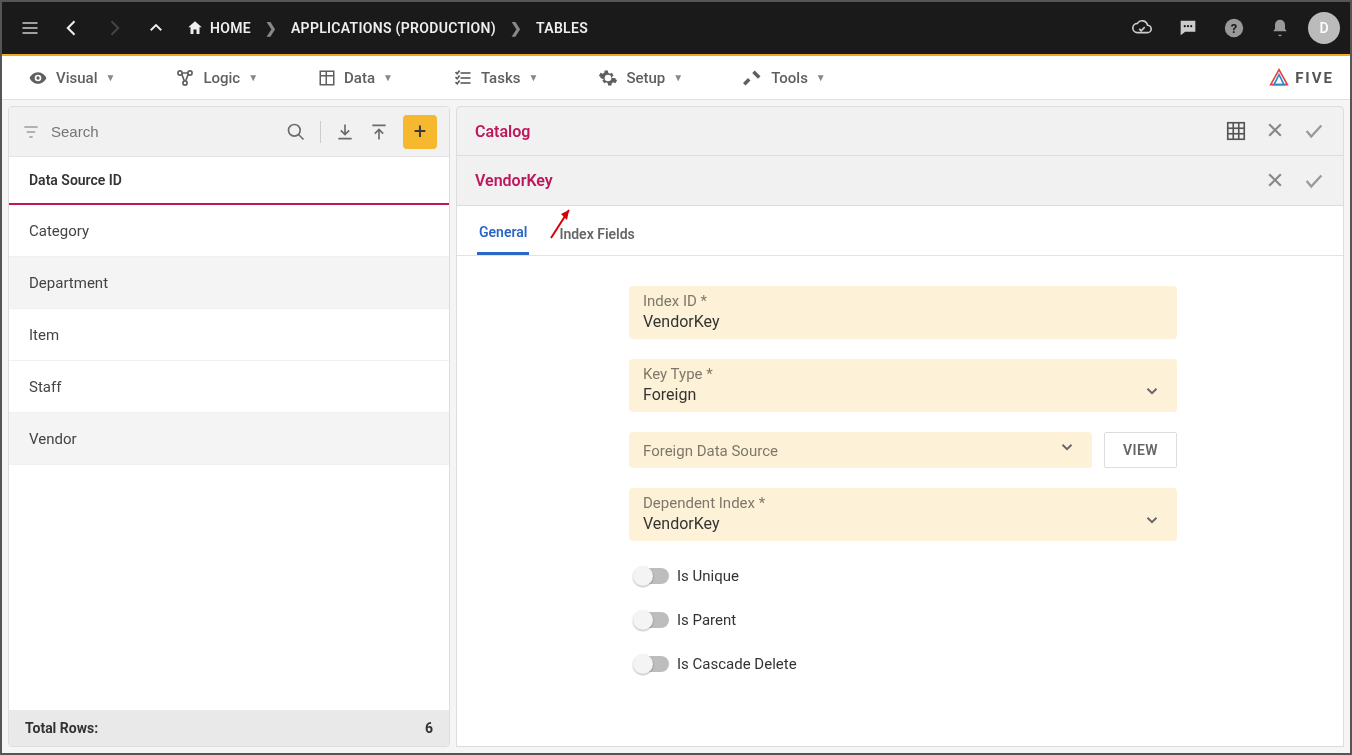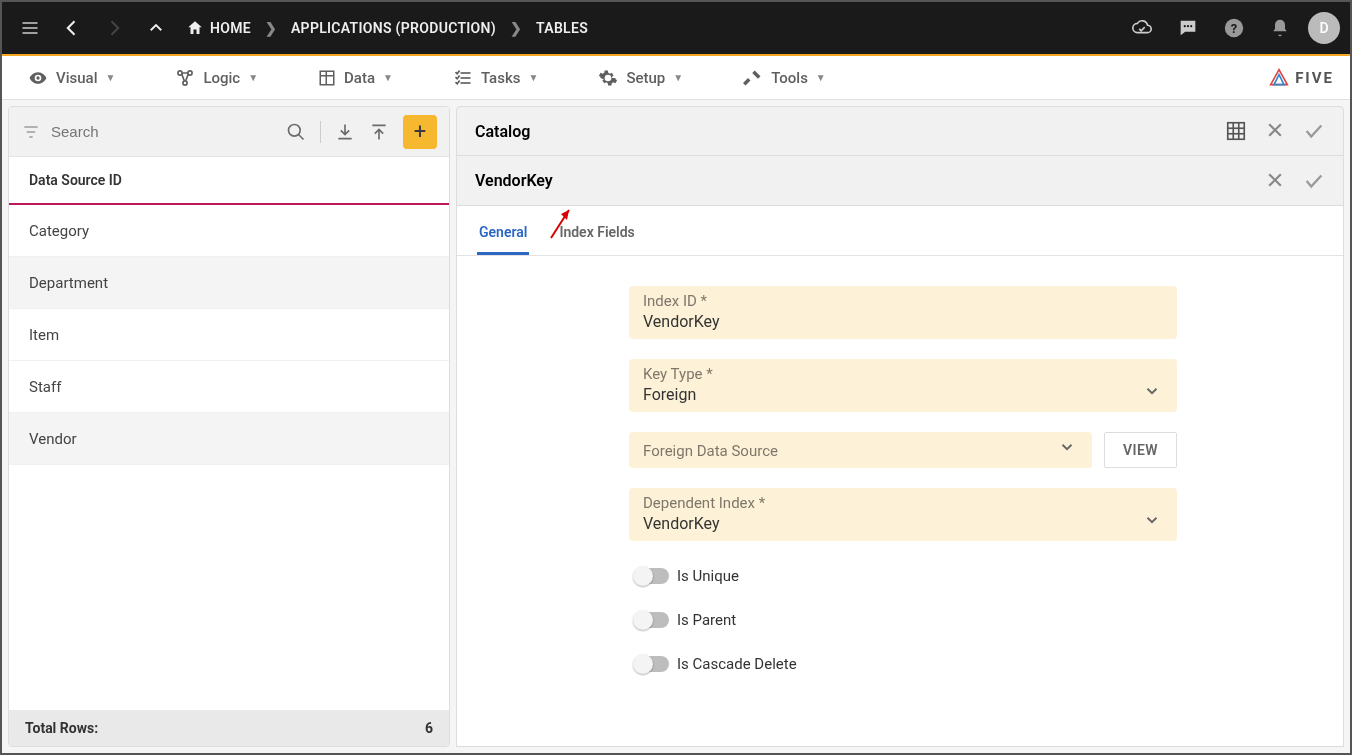--- a/index.html
+++ b/index.html
@@ -23,25 +23,25 @@
 .search-row input { border: none; background: transparent; flex: 1; font-size: 15px; color: #666; }
 .search-icons { display: flex; align-items: center; gap: 14px; color: #6b6b6b; }
 .vbar { width:1px; height:22px; background:#ccc; }
 .add-btn { width: 34px; height: 34px; border-radius: 4px; background: #f5b82e; color: #3a3a3a; display: flex; align-items: center; justify-content: center; font-size: 22px; font-weight: 400; cursor:pointer;}
 .col-header { height: 48px; display: flex; align-items: center; padding: 5px 20px; font-weight: 600; color: #333; border-bottom: 2px solid #be185d; background:#fff;}
 .rows { flex: 1; overflow: auto; }
 .row-item { height: 52px; display: flex; align-items: center; padding: 0 20px; color: #444; font-size: 15px; background: #fff; border-bottom: 1px solid #f0f0f0; cursor:pointer;}
 .row-item.alt { background: #f4f4f4; }
 .footer { height: 36px; background: #e9e9e9; display: flex; align-items: center; justify-content: space-between; padding: 0 16px; font-weight: 700; color: #333; font-size:14px;}
 .right-panel { flex: 1; display: flex; flex-direction: column; gap:0; }
-.section-head { background: #f1f1f1; height: 50px; border: 1px solid #ddd; border-radius: 4px 4px 0 0; display: flex; align-items: center; padding: 0 18px; color: #000000; font-weight: 600; font-size: 16px; }
+.section-head { background: #f1f1f1; height: 50px; border: 1px solid #ddd; border-radius: 4px 4px 0 0; display: flex; align-items: center; padding: 0 18px; color: #be185d; font-weight: 600; font-size: 16px; }
 .section-head + .section-head, .sub-head { border-top:none; border-radius:0;}
 .head-actions { margin-left: auto; display: flex; gap: 18px; color: #888; }
 .head-actions svg,.head-actions .hact { cursor:pointer; }
-.tabs { display: flex; gap: 28px; padding: 12px 20px 0; background: #fff; border-left:1px solid #ddd; border-right:1px solid #ddd;}
+.tabs { display: flex; gap: 28px; padding: 12px 20px 0; background: #fff; border-left:1px solid #ddd; border-right:1px solid #ddd;align-items:center;}
 .tab { padding: 6px 2px 12px; font-weight: 600; font-size: 14px; color: #666; cursor: pointer; }
 .tab.active { color: #2b67c5; border-bottom: 3px solid #2b67c5; }
 .tab-divider { height:1px; background: #e3e3e3; margin:0; border-left:1px solid #ddd; border-right:1px solid #ddd;}
 .form-area { background: #fff; flex:1; padding: 30px 0 20px; border: 1px solid #ddd; border-top:none; overflow:auto; position:relative;}
 .form-col { width: 548px; margin-left: 172px; display:flex; flex-direction:column; gap:20px;}
 .field { background: #fdf2d8; border-radius: 4px; padding: 6px 14px 8px; position:relative; display:flex; align-items:flex-end;}
 .field-inner{flex:1;}
 .field-label { font-size: 15px; color: #7f776a; display:block; }
 .field-value { font-size: 16px; color: #333; padding-top:2px;}
 .field-chev { color:#666; padding:0 2px 4px; }

